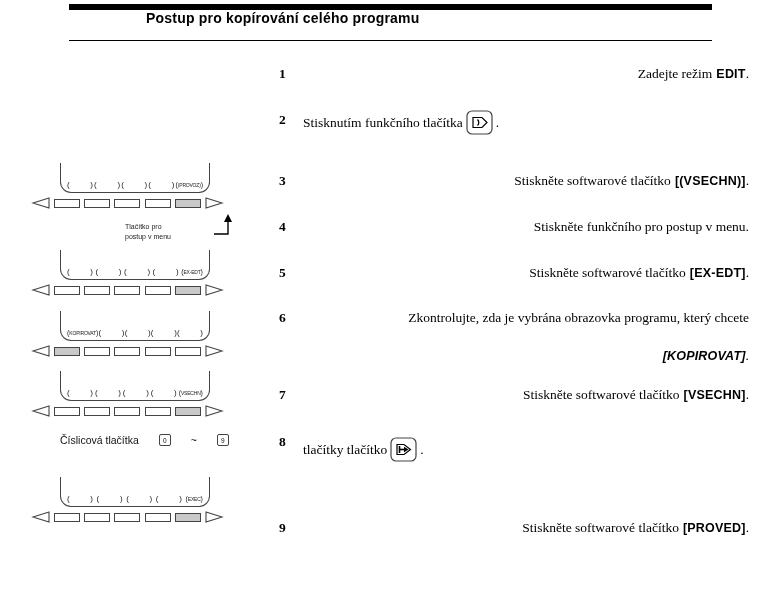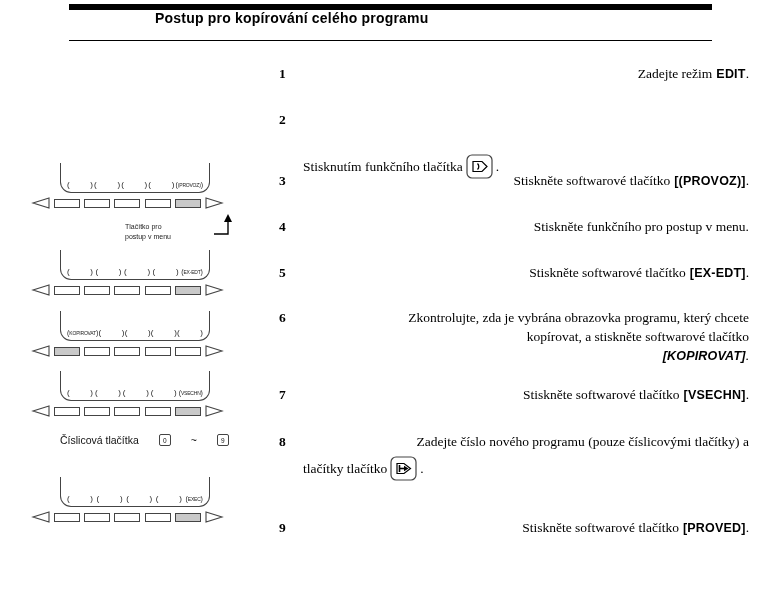--- a/index.html
+++ b/index.html
@@ -3,33 +3,33 @@
 <meta charset="utf-8">
 <style>
   html,body{margin:0;padding:0;}
   body{
     width:759px;height:601px;position:relative;background:#ffffff;
     font-family:"Liberation Serif",serif;color:#000;overflow:hidden;
   }
   .rule-thick{position:absolute;left:69px;top:4px;width:643px;height:6px;background:#000;}
   .rule-thin{position:absolute;left:69px;top:40px;width:643px;height:1px;background:#000;}
   .title{
-    position:absolute;left:155px;top:10px;margin:0;
+    position:absolute;left:146px;top:10px;margin:0;
     font-family:"Liberation Sans",sans-serif;font-weight:bold;font-size:14px;letter-spacing:.2px;
   }
 
   
   .step{position:absolute;left:279px;width:470px;display:flex;font-size:13.5px;line-height:19px;}
   .step .num{width:24px;flex:none;font-weight:bold;}
   .step .txt{flex:1;text-align:right;}
   .sans{
     font-family:"Liberation Sans",sans-serif;font-weight:bold;font-size:12.5px;
     letter-spacing:.2px;margin-left:4px;
   }
-  .inline-row{display:flex;align-items:center;gap:3px;margin-top:44px;}
+  .inline-row{display:flex;align-items:center;gap:3px;}
   .keyicon{display:inline-block;flex:none;}
   .indent{display:inline-block;padding-left:4px;font-style:italic;}
 
   
   .panel{position:absolute;left:30px;width:195px;}
   .screen{
     margin-left:30px;width:150px;height:30px;box-sizing:border-box;
     border-left:1px solid #444;border-right:1px solid #444;border-bottom:1px solid #444;
     border-radius:0 0 11px 11px;
     display:flex;align-items:flex-end;justify-content:space-between;
@@ -295,51 +295,50 @@
       <rect x="1" y="1" width="25" height="23" rx="5" fill="none" stroke="#444" stroke-width="1.2"></rect>
       <path d="M7 7.5 H16 L21 12.5 L16 17.5 H7 Z" fill="none" stroke="#000" stroke-width="1.2"></path>
       <path d="M11.5 9.5 A4.2 4.2 0 0 1 11.5 15.5" fill="none" stroke="#000" stroke-width="1.3"></path>
     </svg>
     <span>.</span>
   </span>
 </div>
 
 <div class="step" style="top:171px">
   <span class="num">3</span>
-  <span class="txt"><span>Stiskněte softwarové tlačítko</span><span class="sans">[(PROVOZ)]</span><span>.</span></span>
+  <span class="txt"><span>Stiskněte softwarové tlačítko</span><span class="sans">[(VSECHN)]</span><span>.</span></span>
 </div>
 
 <div class="step" style="top:217px">
   <span class="num">4</span>
   <span class="txt">Stiskněte funkčního pro postup v menu.</span>
 </div>
 
 <div class="step" style="top:263px">
   <span class="num">5</span>
   <span class="txt"><span>Stiskněte softwarové tlačítko</span><span class="sans">[EX-EDT]</span><span>.</span></span>
 </div>
 
 <div class="step" style="top:308px">
   <span class="num">6</span>
   <span class="txt">
     <span>Zkontrolujte, zda je vybrána obrazovka programu, který chcete</span><br>
-    <span>kopírovat, a stiskněte softwarové tlačítko</span><br>
+    <br>
     <span class="indent"><span class="sans" style="margin-left:0">[KOPIROVAT]</span><span>.</span></span>
   </span>
 </div>
 
 <div class="step" style="top:385px">
   <span class="num">7</span>
   <span class="txt"><span>Stiskněte softwarové tlačítko</span><span class="sans">[VSECHN]</span><span>.</span></span>
 </div>
 
 <div class="step" style="top:432px">
   <span class="num">8</span>
   <span class="txt">
-    <span>Zadejte číslo nového programu (pouze číslicovými tlačítky) a</span>
     <span class="inline-row" style="margin-top:5px">
       <span>tlačítky tlačítko</span>
       <svg class="keyicon" width="27" height="25" viewBox="0 0 27 25">
         <rect x="1" y="1" width="25" height="23" rx="5" fill="none" stroke="#444" stroke-width="1.2"></rect>
         <path d="M7 7.5 H14 L20.5 12.5 L14 17.5 H7 Z" fill="none" stroke="#000" stroke-width="1.2"></path>
         <path d="M9.5 9 V16" stroke="#000" stroke-width="1.6"></path>
         <path d="M9.5 12.5 H14.5" stroke="#000" stroke-width="1.6"></path>
         <polygon points="14,9.7 18.6,12.5 14,15.3" fill="#000"></polygon>
       </svg>
       <span>.</span>

